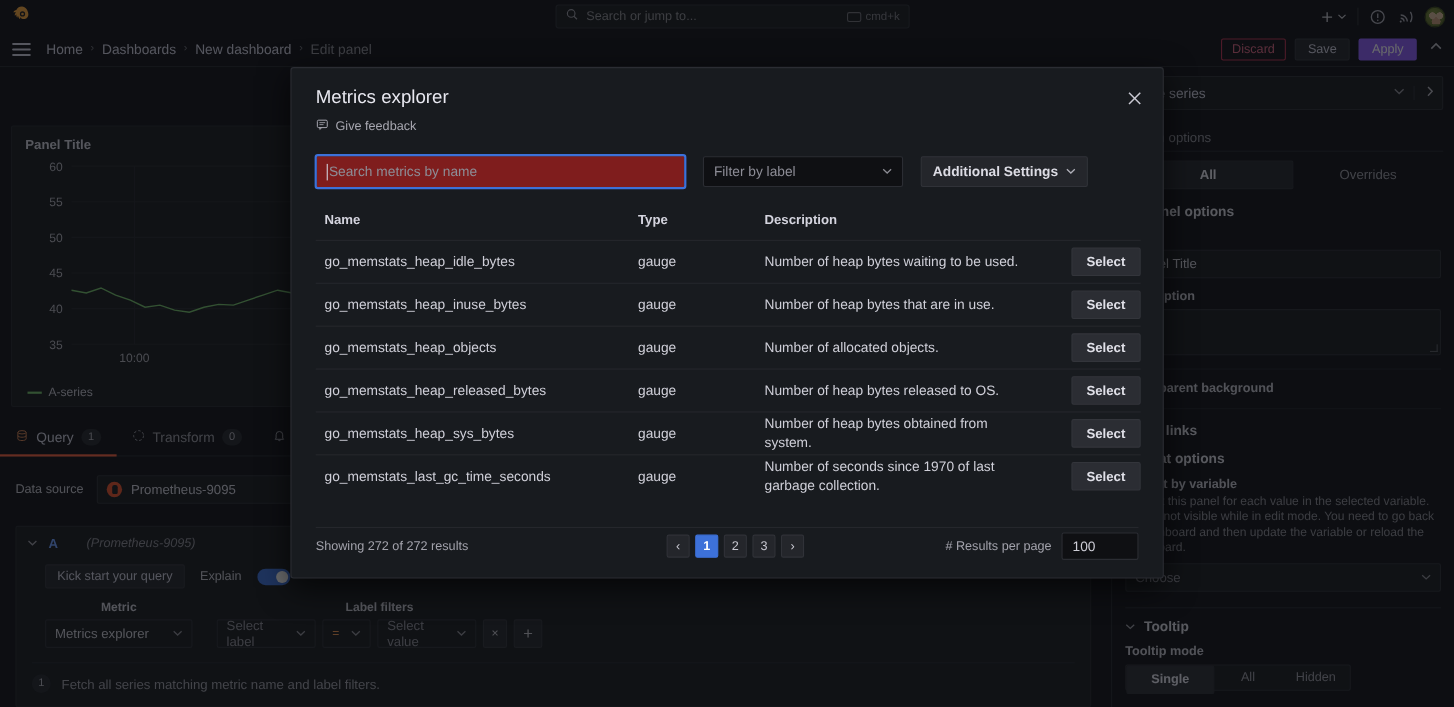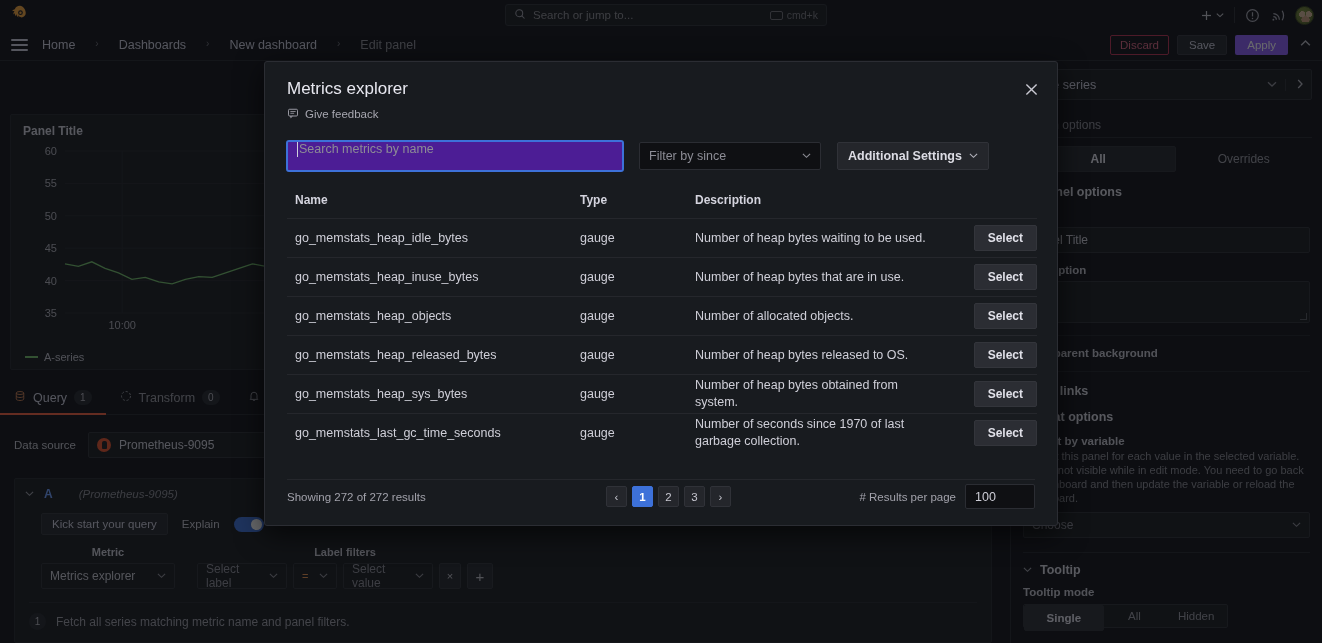--- a/index.html
+++ b/index.html
@@ -49,21 +49,21 @@
   .plus-dd { display:flex; align-items:center; gap:3px; color:#c6c6ce; }
 
   
   .navrow {
     position: absolute; top: 30px; left: 0; width: 1322px; height: 31px;
     background: #111217; border-bottom: 1px solid #24262b;
     display: flex; align-items: center;
   }
   .hamburger { margin-left: 11px; width: 17px; display: flex; flex-direction: column; gap: 3px; cursor: pointer; }
   .hamburger i { display: block; height: 2px; background: #ccccdc; border-radius: 1px; }
-  .breadcrumb { display: flex; margin-left: 14px; gap: 20px; font-size: 12.5px; }
+  .breadcrumb { display: flex; margin-left: 14px; gap: 7px; font-size: 12.5px; }
   .bc-link { color: #ccccdc; cursor: pointer; }
   .bc-cur { color: #8e8e96; }
   .bc-sep { color: #6b6b73; font-size: 10px; }
   .nav-actions { position: absolute; right: 7px; display: flex; align-items: center; gap: 8px; }
   .btn-discard {
     border: 1px solid #b9314f; color: #d9637f; background: transparent;
     font-size: 11.5px; padding: 3px 9px; border-radius: 2px; cursor: pointer;
     font-family: inherit; font-weight: 500;
   }
   .btn-save {
@@ -207,23 +207,23 @@
   .feedback {
     display:flex; align-items:center; gap:6px; margin: 8px 10px 0 22px;
     font-size: 11.5px; color: #a7a7b0; cursor: pointer; width: max-content;
   }
   .modal-close {
     position: absolute; right: 13px; top: 14px; width: 26px; height: 26px;
     display:flex; align-items:center; justify-content:center; color:#c9c9d2; cursor:pointer; font-size:15px;
   }
   .controls { position: absolute; left: 22px; top: 79px; display: flex; align-items: center; gap: 16px; }
   .srch {
-    width: 336px; height: 30px; background:#4c1d95; border:1px solid #2b2d33; border-radius:2px;
+    width: 336px; height: 30px; background:#7f1d1d; border:1px solid #2b2d33; border-radius:2px;
     outline: 2px solid #3d71d9; outline-offset: -1px;
-    display:flex; padding: 0 9px; font-size:12.5px; color:#8d8d96;
+    display:flex; align-items:center; padding: 0 9px; font-size:12.5px; color:#8d8d96;
     position: relative;
   }
   .caret-bar { width:1px; height:15px; background:#d0d0da; margin-right:1px; }
   .ftype {
     width: 182px; height: 28px; background:#0f1013; border:1px solid #2b2d33; border-radius:2px;
     display:flex; align-items:center; padding:0 9px; font-size:12.5px; color:#8d8d96; cursor:pointer;
   }
   .ftype .cc { margin-left:auto; color:#8b8b93; font-size:9px; }
   .addset {
     width: 152px; height: 28px; background:#24262b; border:1px solid #303238; border-radius:2px;
@@ -490,21 +490,21 @@
           </span>
         </div>
         <div class="xbtn">×</div>
         <div class="plusbtn">+</div>
       </div>
     </div>
   </div>
 
   <div class="hint-row">
     <span class="hint-num">1</span>
-    <span class="hint-txt">Fetch all series matching metric name and panel filters.</span>
+    <span class="hint-txt">Fetch all series matching metric name and label filters.</span>
   </div>
 </div>
 
 <div class="rsidebar">
   <div class="viz-pick">
     <span>Time series</span>
     <span class="cc">
       <svg width="10" height="10" viewBox="0 0 10 10">
           <path d="M1 3.2 L5 7 L9 3.2" fill="none" stroke="#8b8b93" stroke-width="1.3"></path>
         </svg>
@@ -602,21 +602,21 @@
         <line x1="12.5" y1="1.5" x2="1.5" y2="12.5" stroke="#c9c9d2" stroke-width="1.5"></line>
       </svg>
   </div>
 
   <div class="controls">
     <div class="srch">
       <span class="caret-bar"></span>
       <span>Search metrics by name</span>
     </div>
     <div class="ftype">
-      <span>Filter by since</span>
+      <span>Filter by label</span>
       <span class="cc">
         <svg width="9" height="9" viewBox="0 0 10 10">
             <path d="M1 3.2 L5 7 L9 3.2" fill="none" stroke="#8b8b93" stroke-width="1.3"></path>
           </svg>
       </span>
     </div>
     <div class="addset">
       <span>Additional Settings</span>
       <span class="cc">
         <svg width="9" height="9" viewBox="0 0 10 10">

